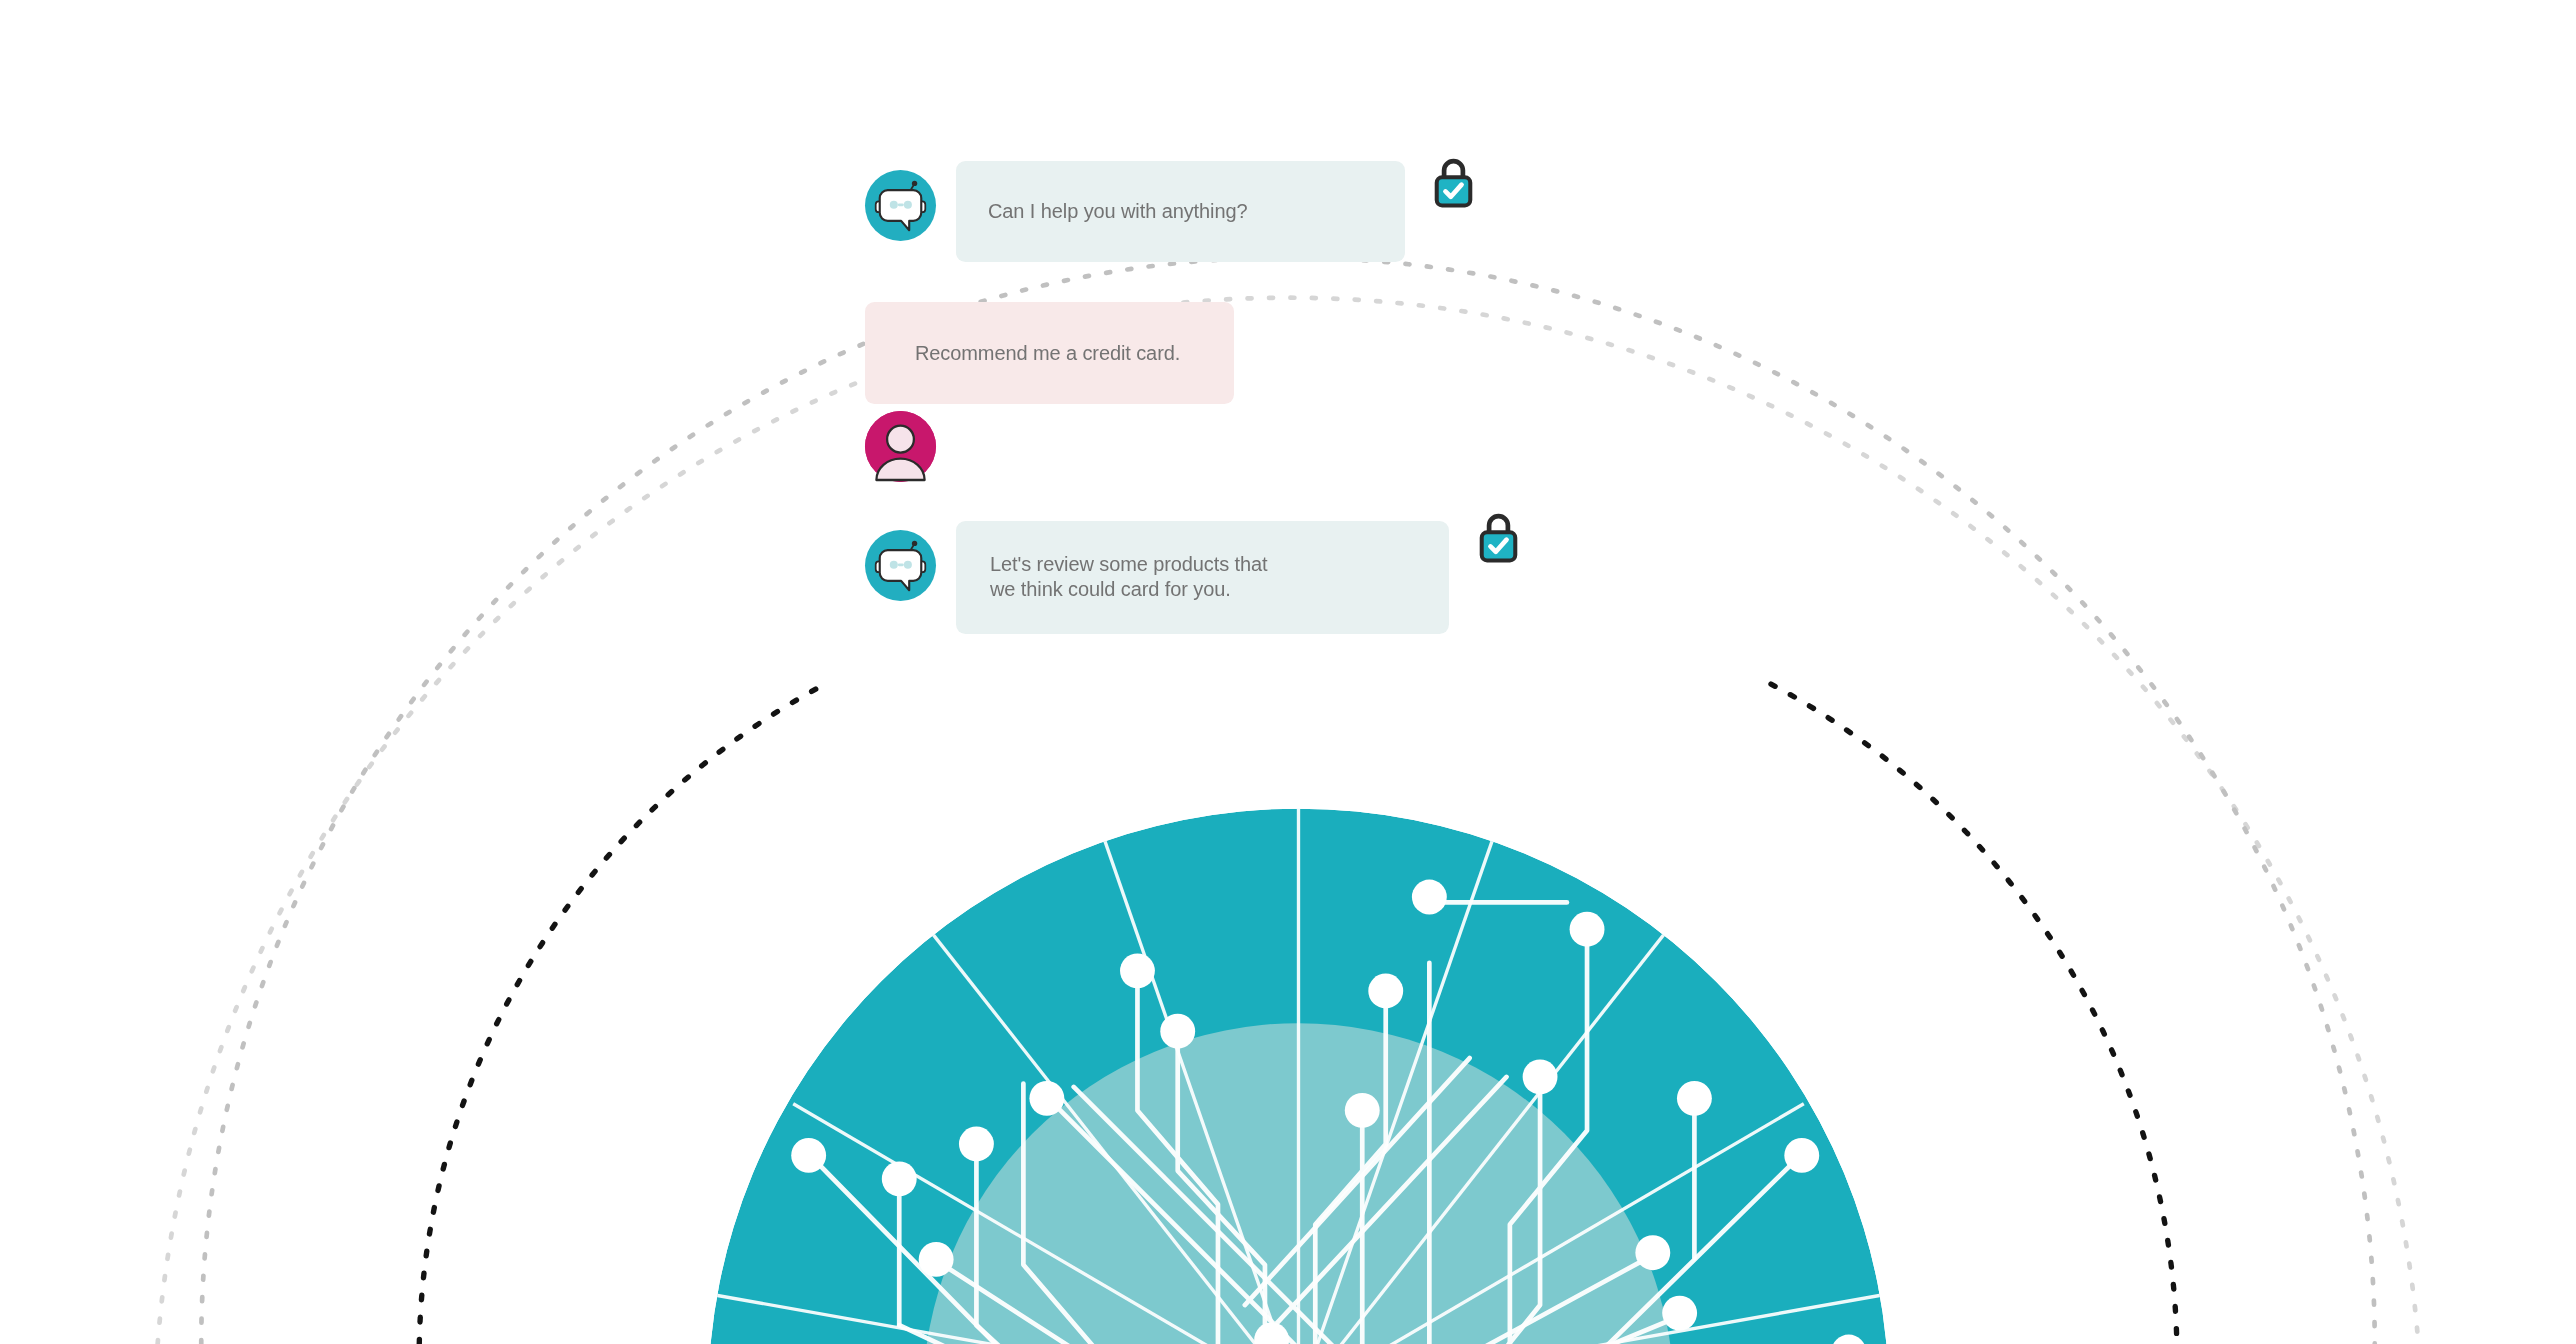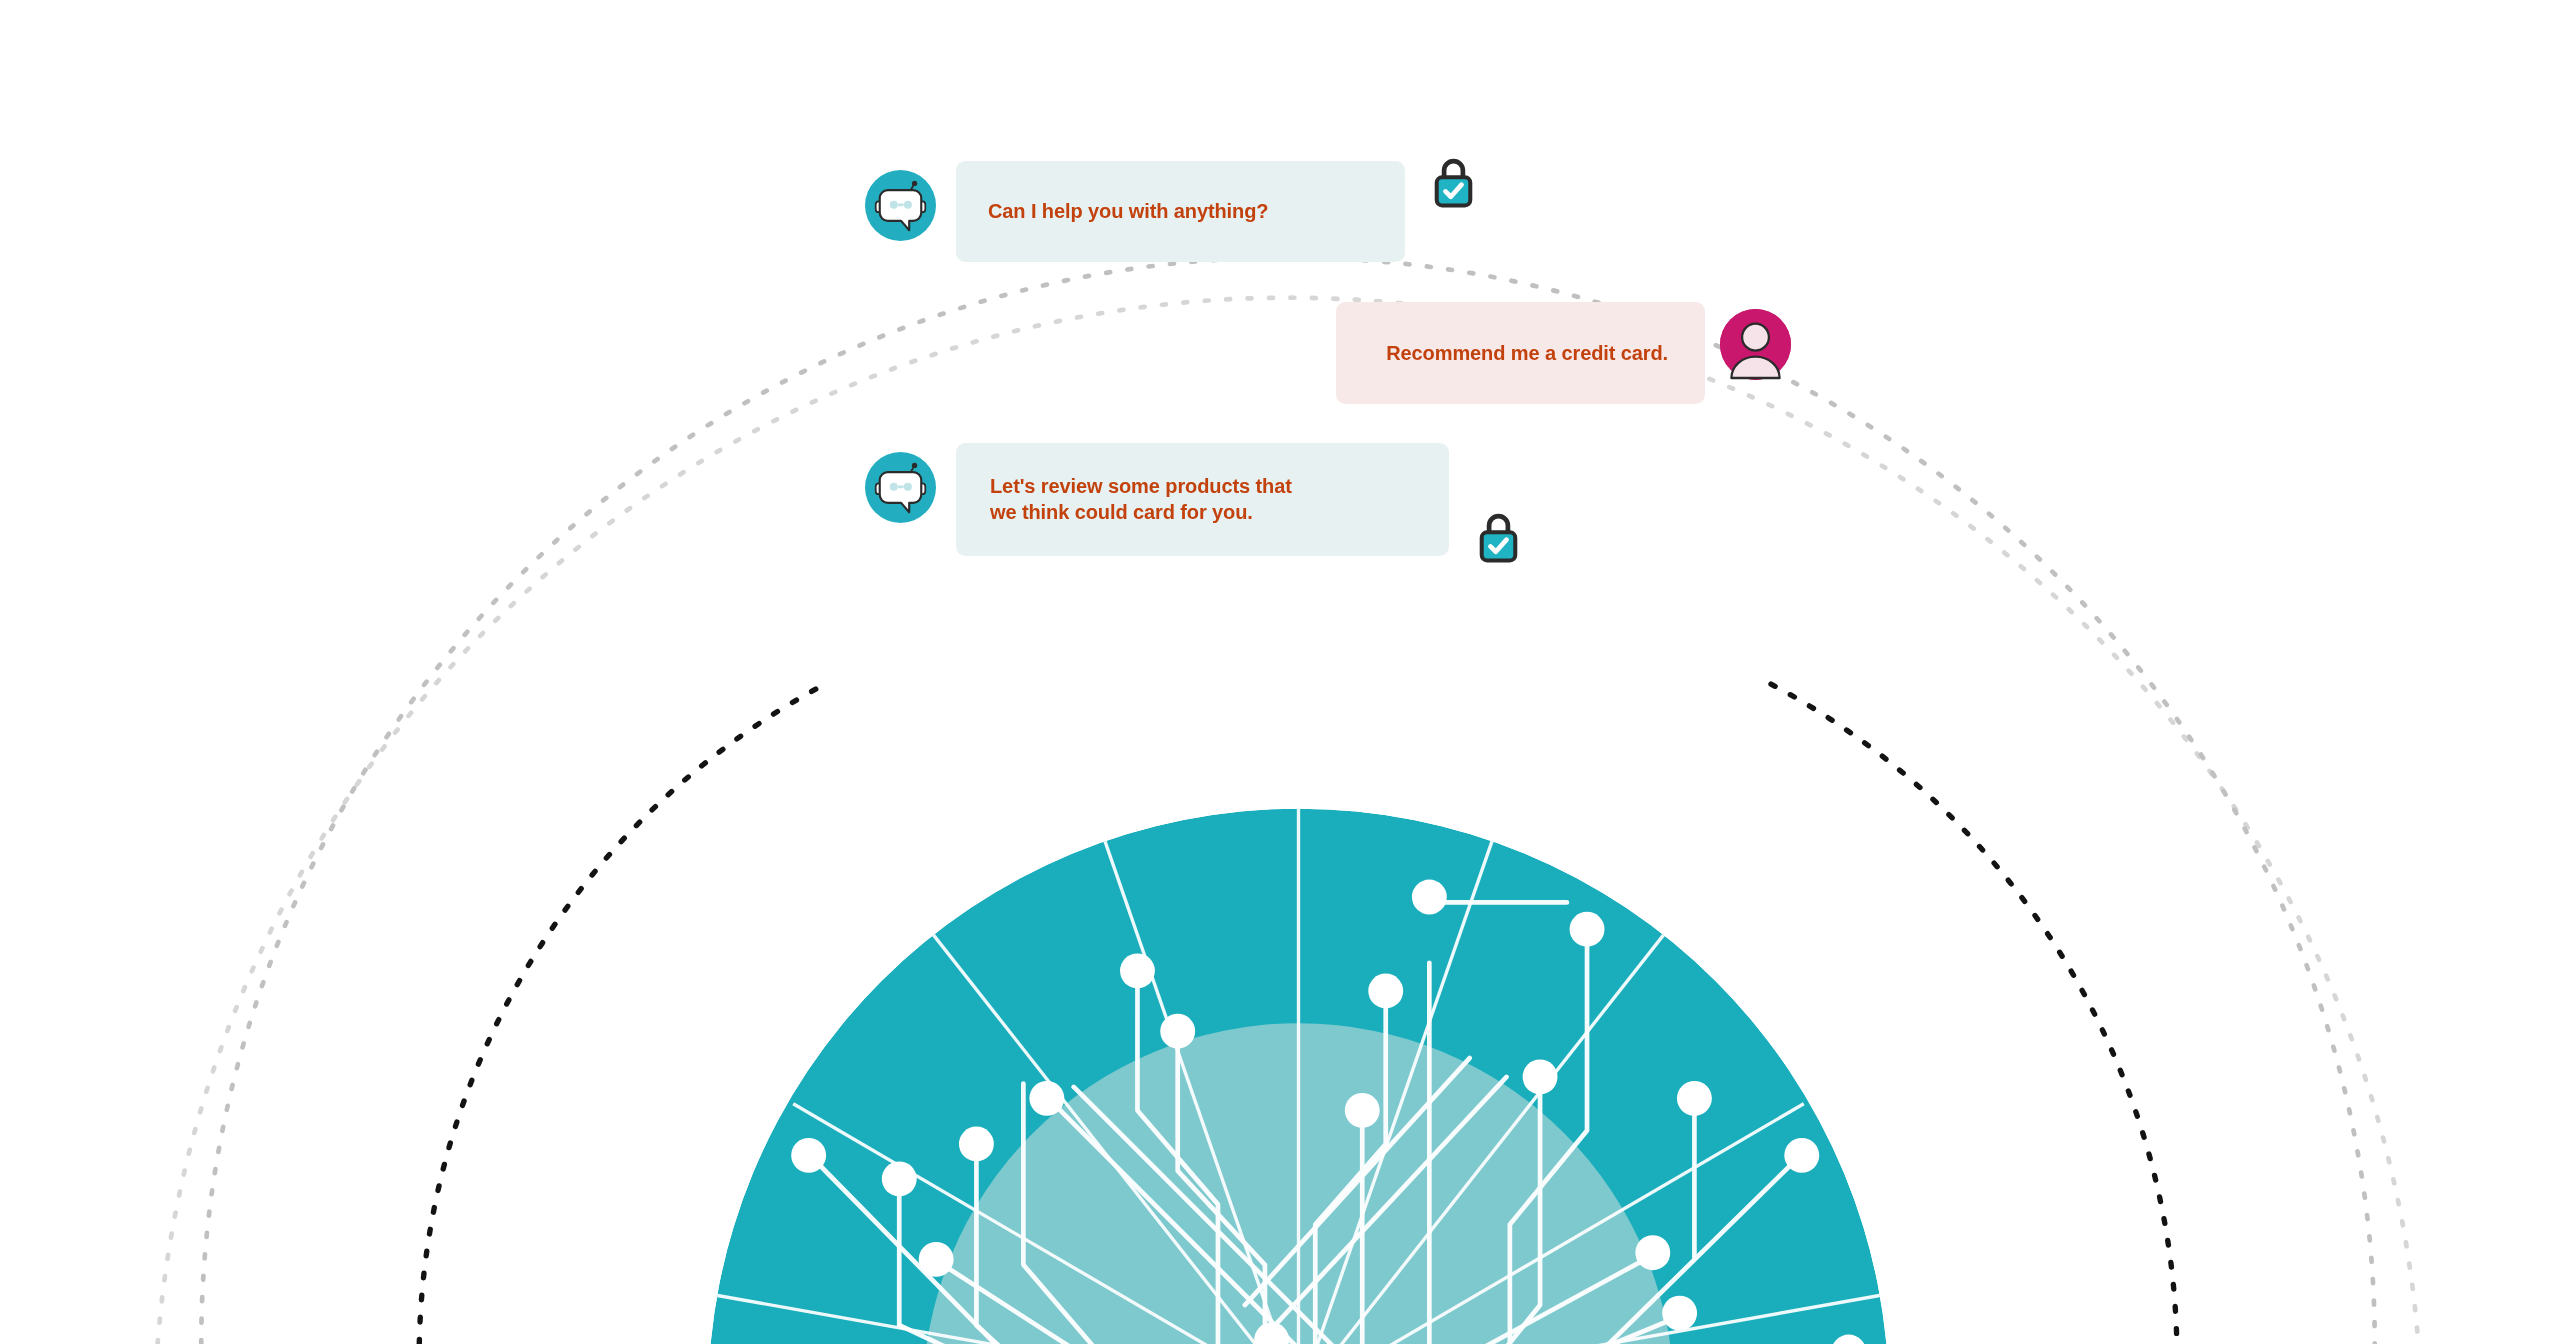--- a/index.html
+++ b/index.html
@@ -46,21 +46,21 @@
     top: 161px;
     width: 926px;
   }
 
   .msg-row {
     position: relative;
     display: flex;
     align-items: flex-start;
   }
   .msg-row.bot { justify-content: flex-start; }
-  .msg-row.user { justify-content: flex-end; }
+  .msg-row.user { justify-content: flex-end; flex-direction: column; }
 
   .row-gap-1 { height: 40px; }
   .row-gap-2 { height: 39px; }
 
   
   .avatar {
     width: 71px;
     height: 71px;
     border-radius: 50%;
     flex: 0 0 auto;
@@ -72,22 +72,22 @@
 
   
   .bubble {
     border-radius: 9.4px;
     box-sizing: border-box;
     display: flex;
     align-items: center;
     position: relative;
   }
   .bubble-text {
-    font-weight: bold;
-    color: #c2410c;
+    font-weight: normal;
+    color: #737373;
     letter-spacing: -0.1px;
   }
 
   .bubble.bot {
     background: #e8f1f1;
     margin-left: 20px;
   }
   .bubble.user {
     background: #f8e9e9;
     margin-right: 14.8px;

